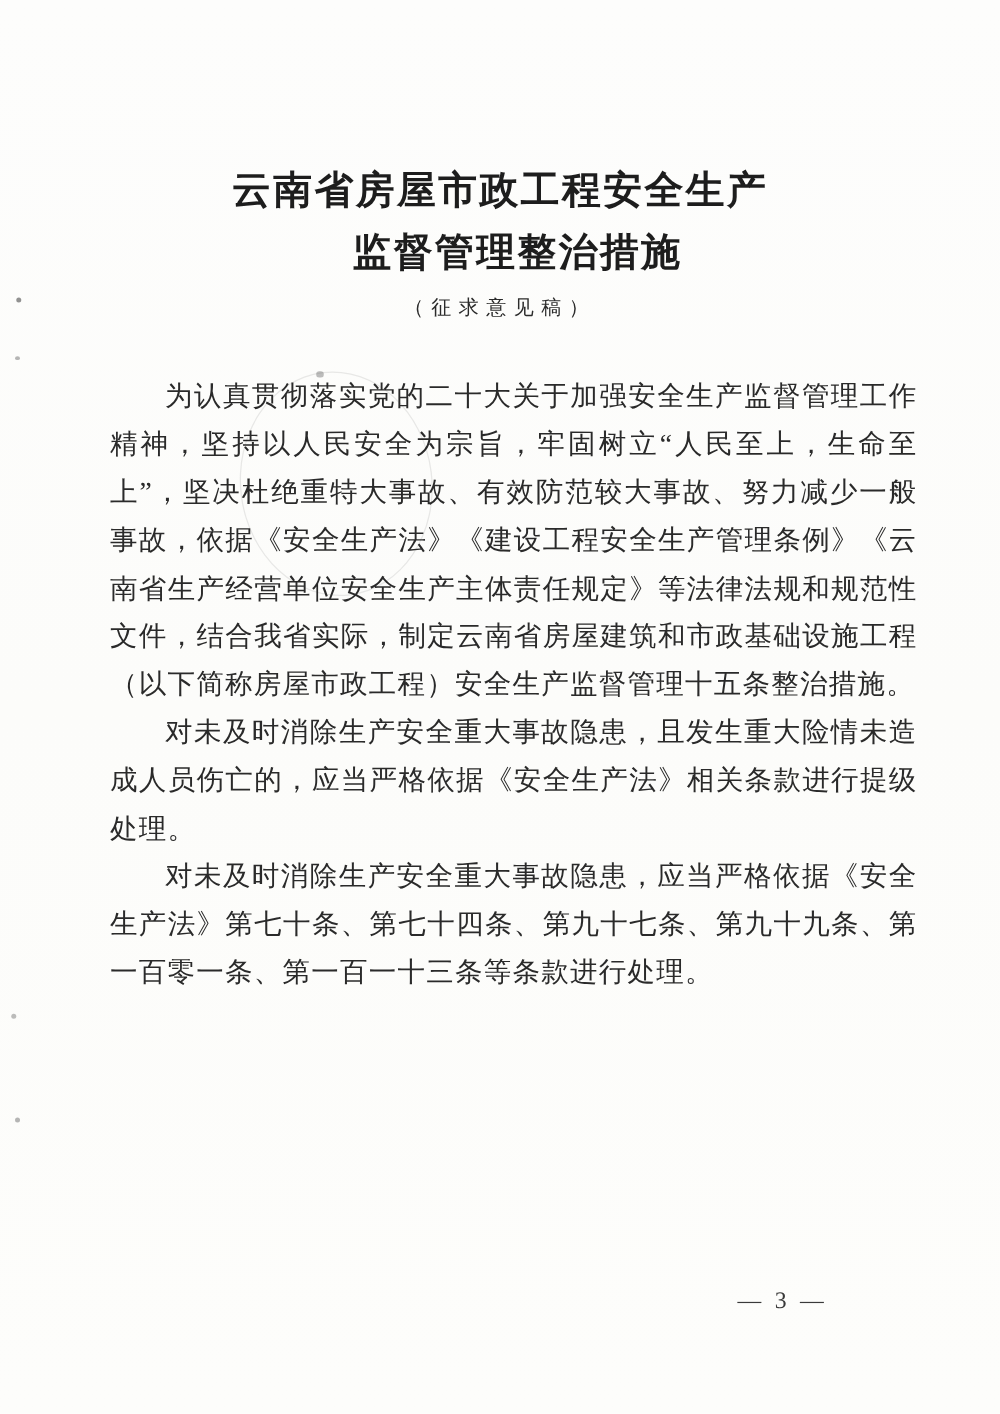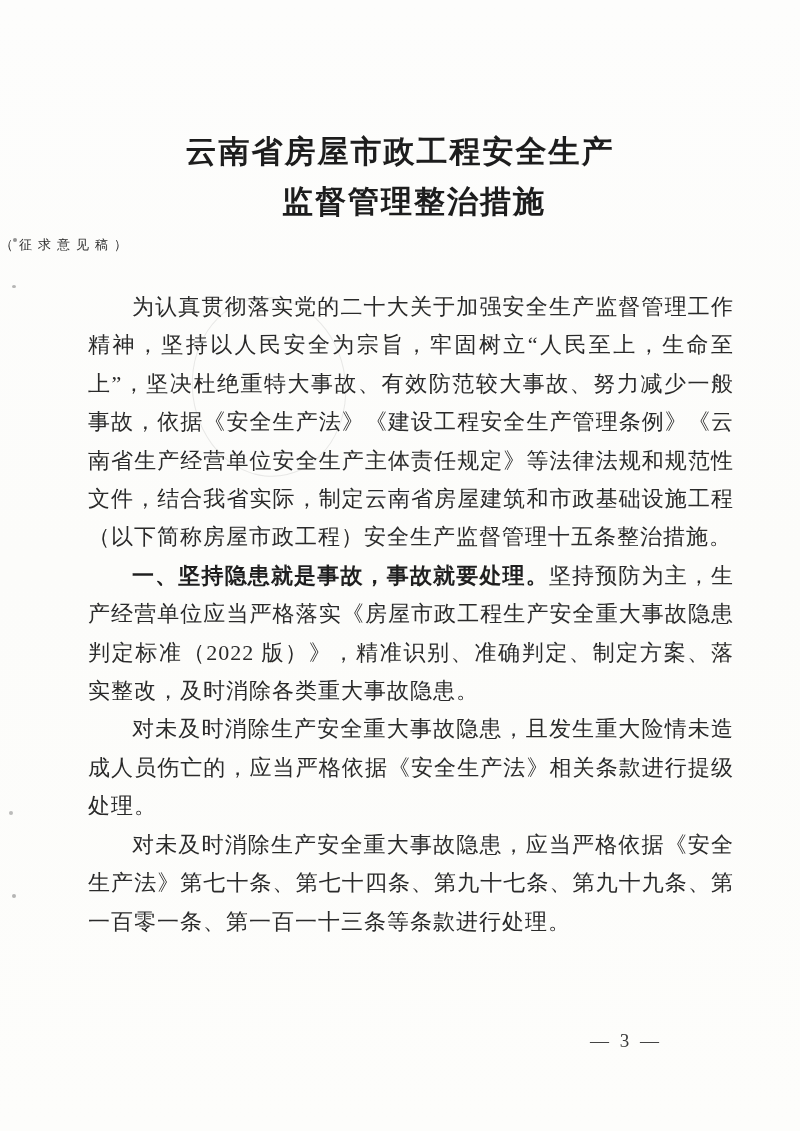--- a/index.html
+++ b/index.html
@@ -32,28 +32,29 @@
     margin: 0;
     font-family: "Liberation Serif", "DejaVu Serif", serif;
   }
   .doc-title.line1 { top: 131px; }
   .doc-title.line2 { top: 181px; margin-left: 14px; }
   .doc-subtitle {
     position: absolute;
     top: 236px;
     left: 0;
     width: 100%;
-    font-size: 13px;
+    text-align: center;
+    font-size: 16px;
     letter-spacing: 6px;
     color: #2b2b2b;
     font-style: normal;
   }
   .body-text {
     position: absolute;
-    top: 288px;
+    top: 298px;
     left: 88px;
     width: 646px;
     font-size: 22px;
     line-height: 38.4px;
     letter-spacing: 1px;
     text-align: justify;
     color: #2a2a2a;
   }
   .body-text p {
     margin: 0;
@@ -108,20 +109,19 @@
   <div class="speck s3"></div>
   <div class="speck s4"></div>
   <div class="speck s5"></div>
 
   <h1 class="doc-title line1">云南省房屋市政工程安全生产</h1>
   <h1 class="doc-title line2">监督管理整治措施</h1>
   <div class="doc-subtitle">（征求意见稿）</div>
 
   <div class="body-text">
     <p>为认真贯彻落实党的二十大关于加强安全生产监督管理工作精神，坚持以人民安全为宗旨，牢固树立“人民至上，生命至上”，坚决杜绝重特大事故、有效防范较大事故、努力减少一般事故，依据《安全生产法》《建设工程安全生产管理条例》《云南省生产经营单位安全生产主体责任规定》等法律法规和规范性文件，结合我省实际，制定云南省房屋建筑和市政基础设施工程（以下简称房屋市政工程）安全生产监督管理十五条整治措施。</p>
-    <p><strong class="lead-bold">一、坚持隐患就是事故，事故就要处理。</strong><span>坚持预防为主，生产经营单位应当严格落实《房屋市政工程生产安全重大事故隐患判定标准（2022 版）》，精准识别、准确判定、制定方案、落实整改，及时消除各类重大事故隐患。</span></p>
     <p>对未及时消除生产安全重大事故隐患，且发生重大险情未造成人员伤亡的，应当严格依据《安全生产法》相关条款进行提级处理。</p>
     <p>对未及时消除生产安全重大事故隐患，应当严格依据《安全生产法》第七十条、第七十四条、第九十七条、第九十九条、第一百零一条、第一百一十三条等条款进行处理。</p>
   </div>
 
   <div class="page-number">— 3 —</div>
 
 </div>
 
 </body></html>

